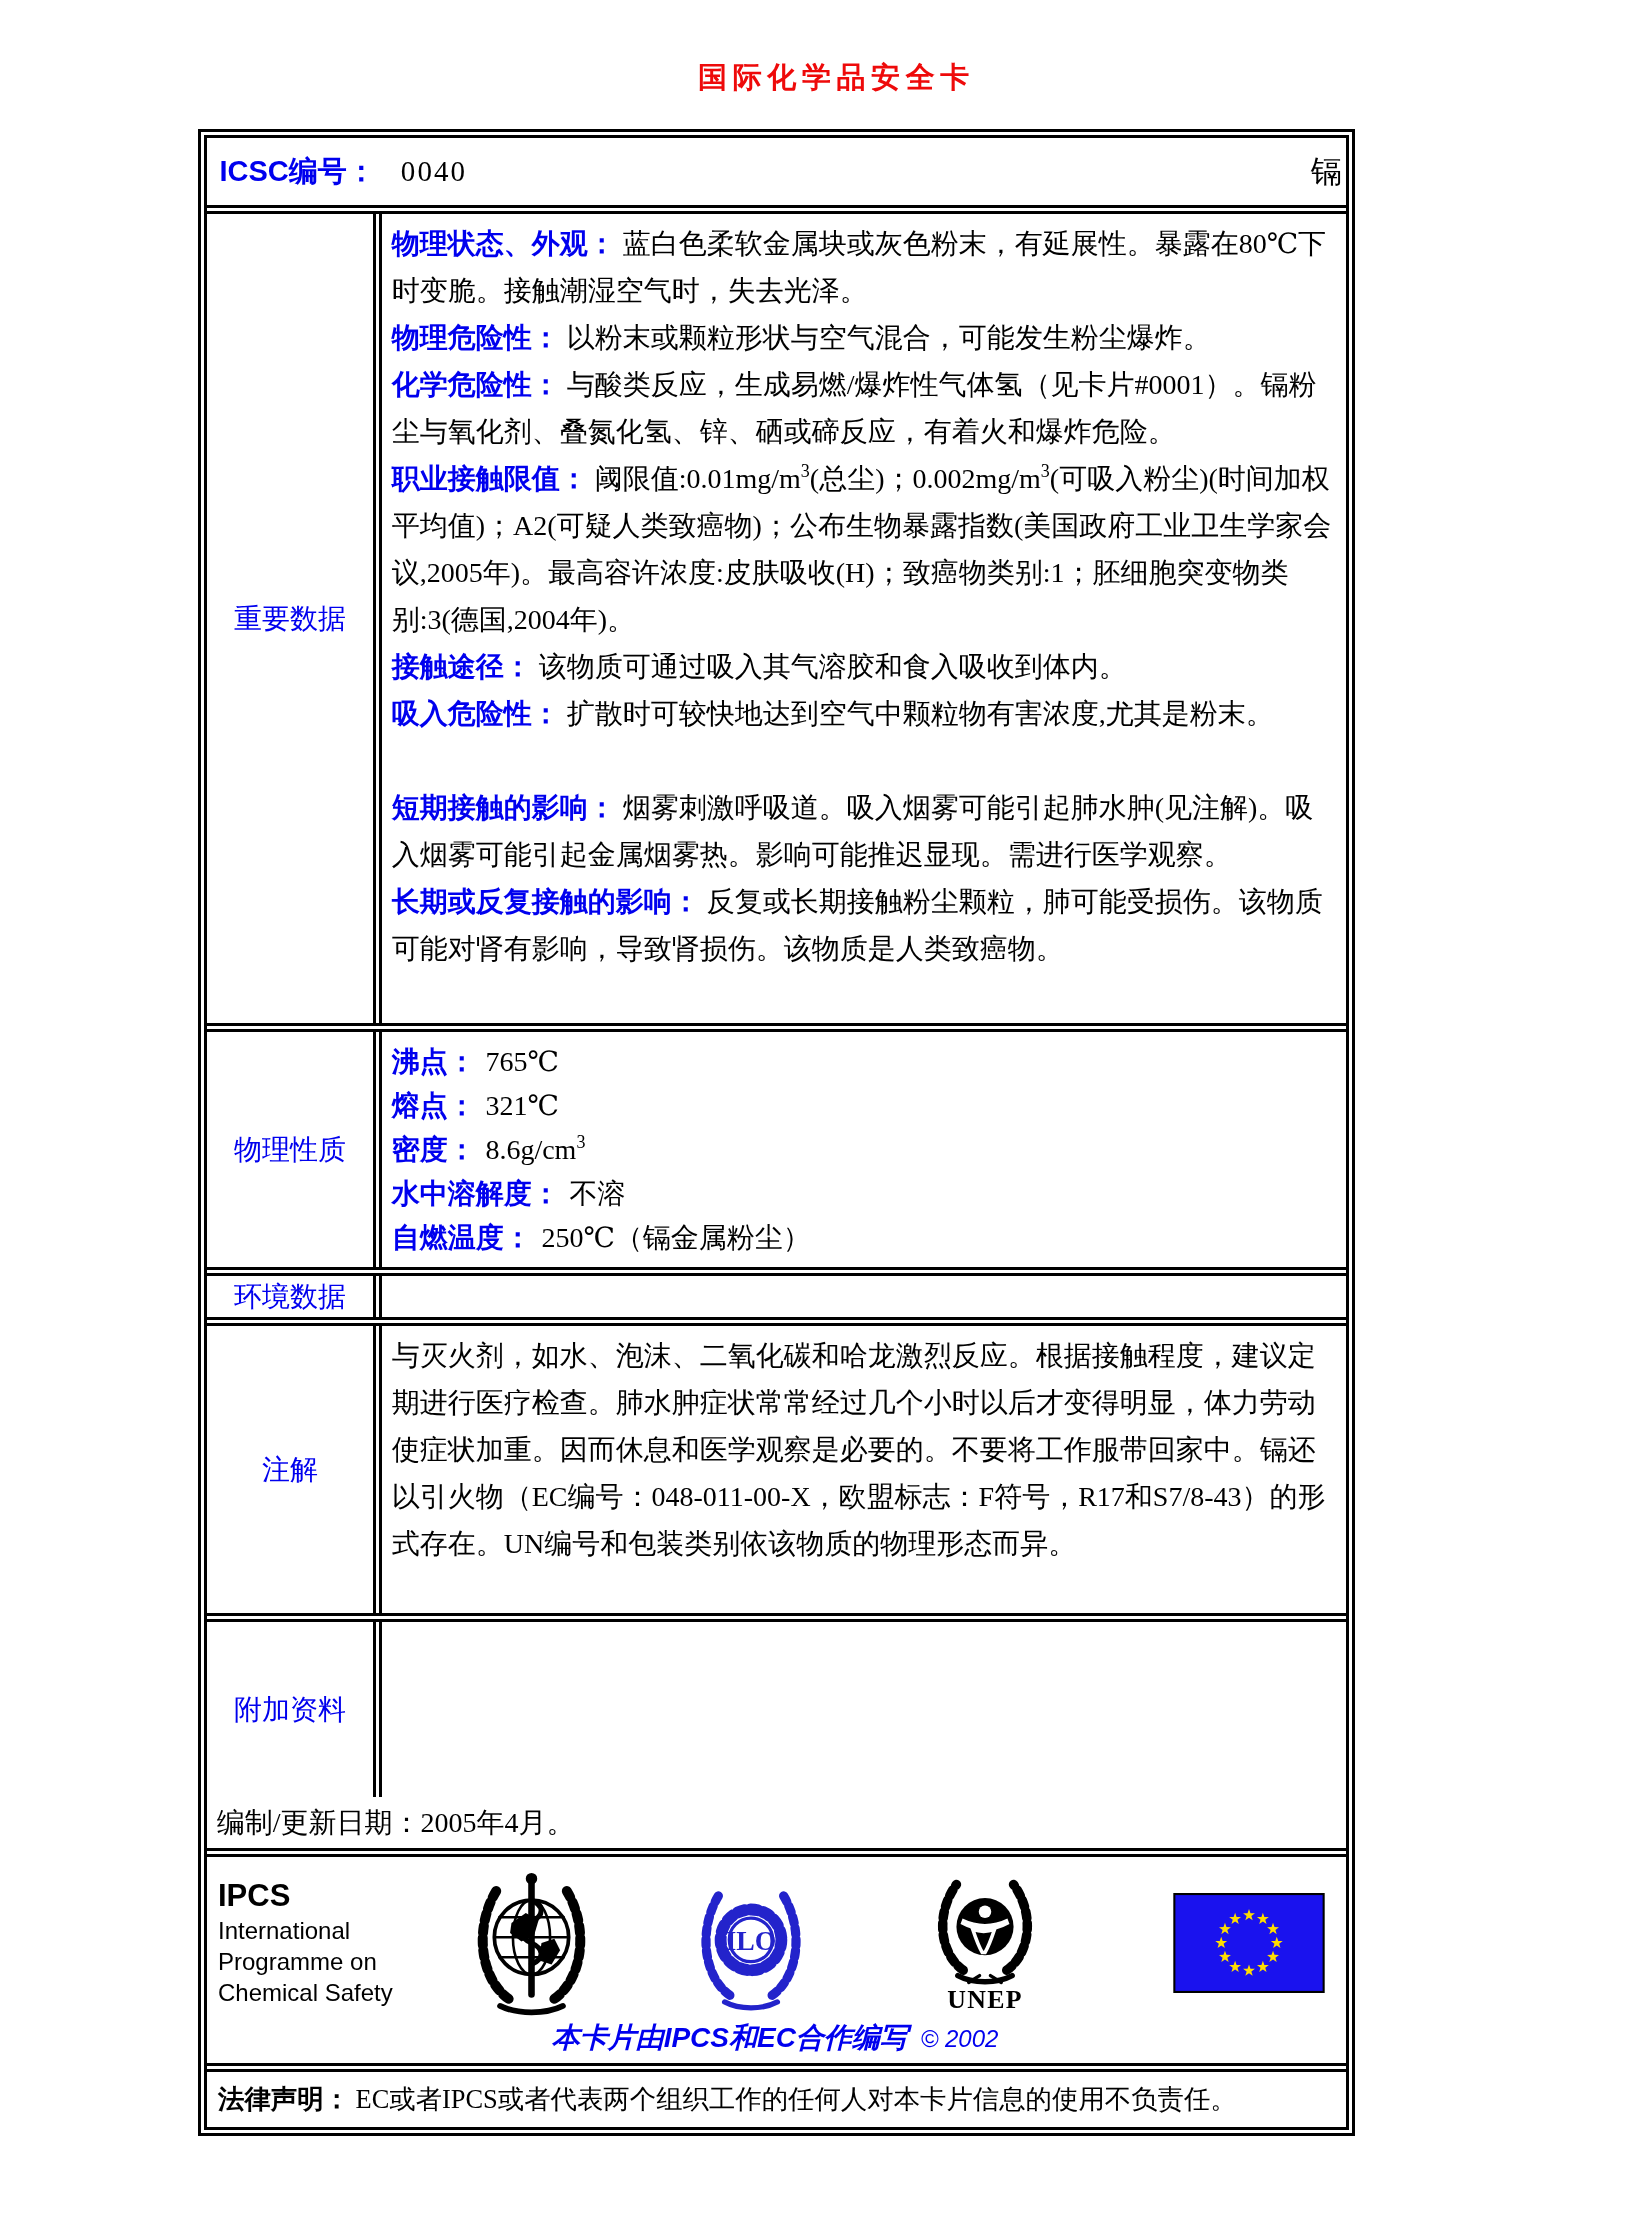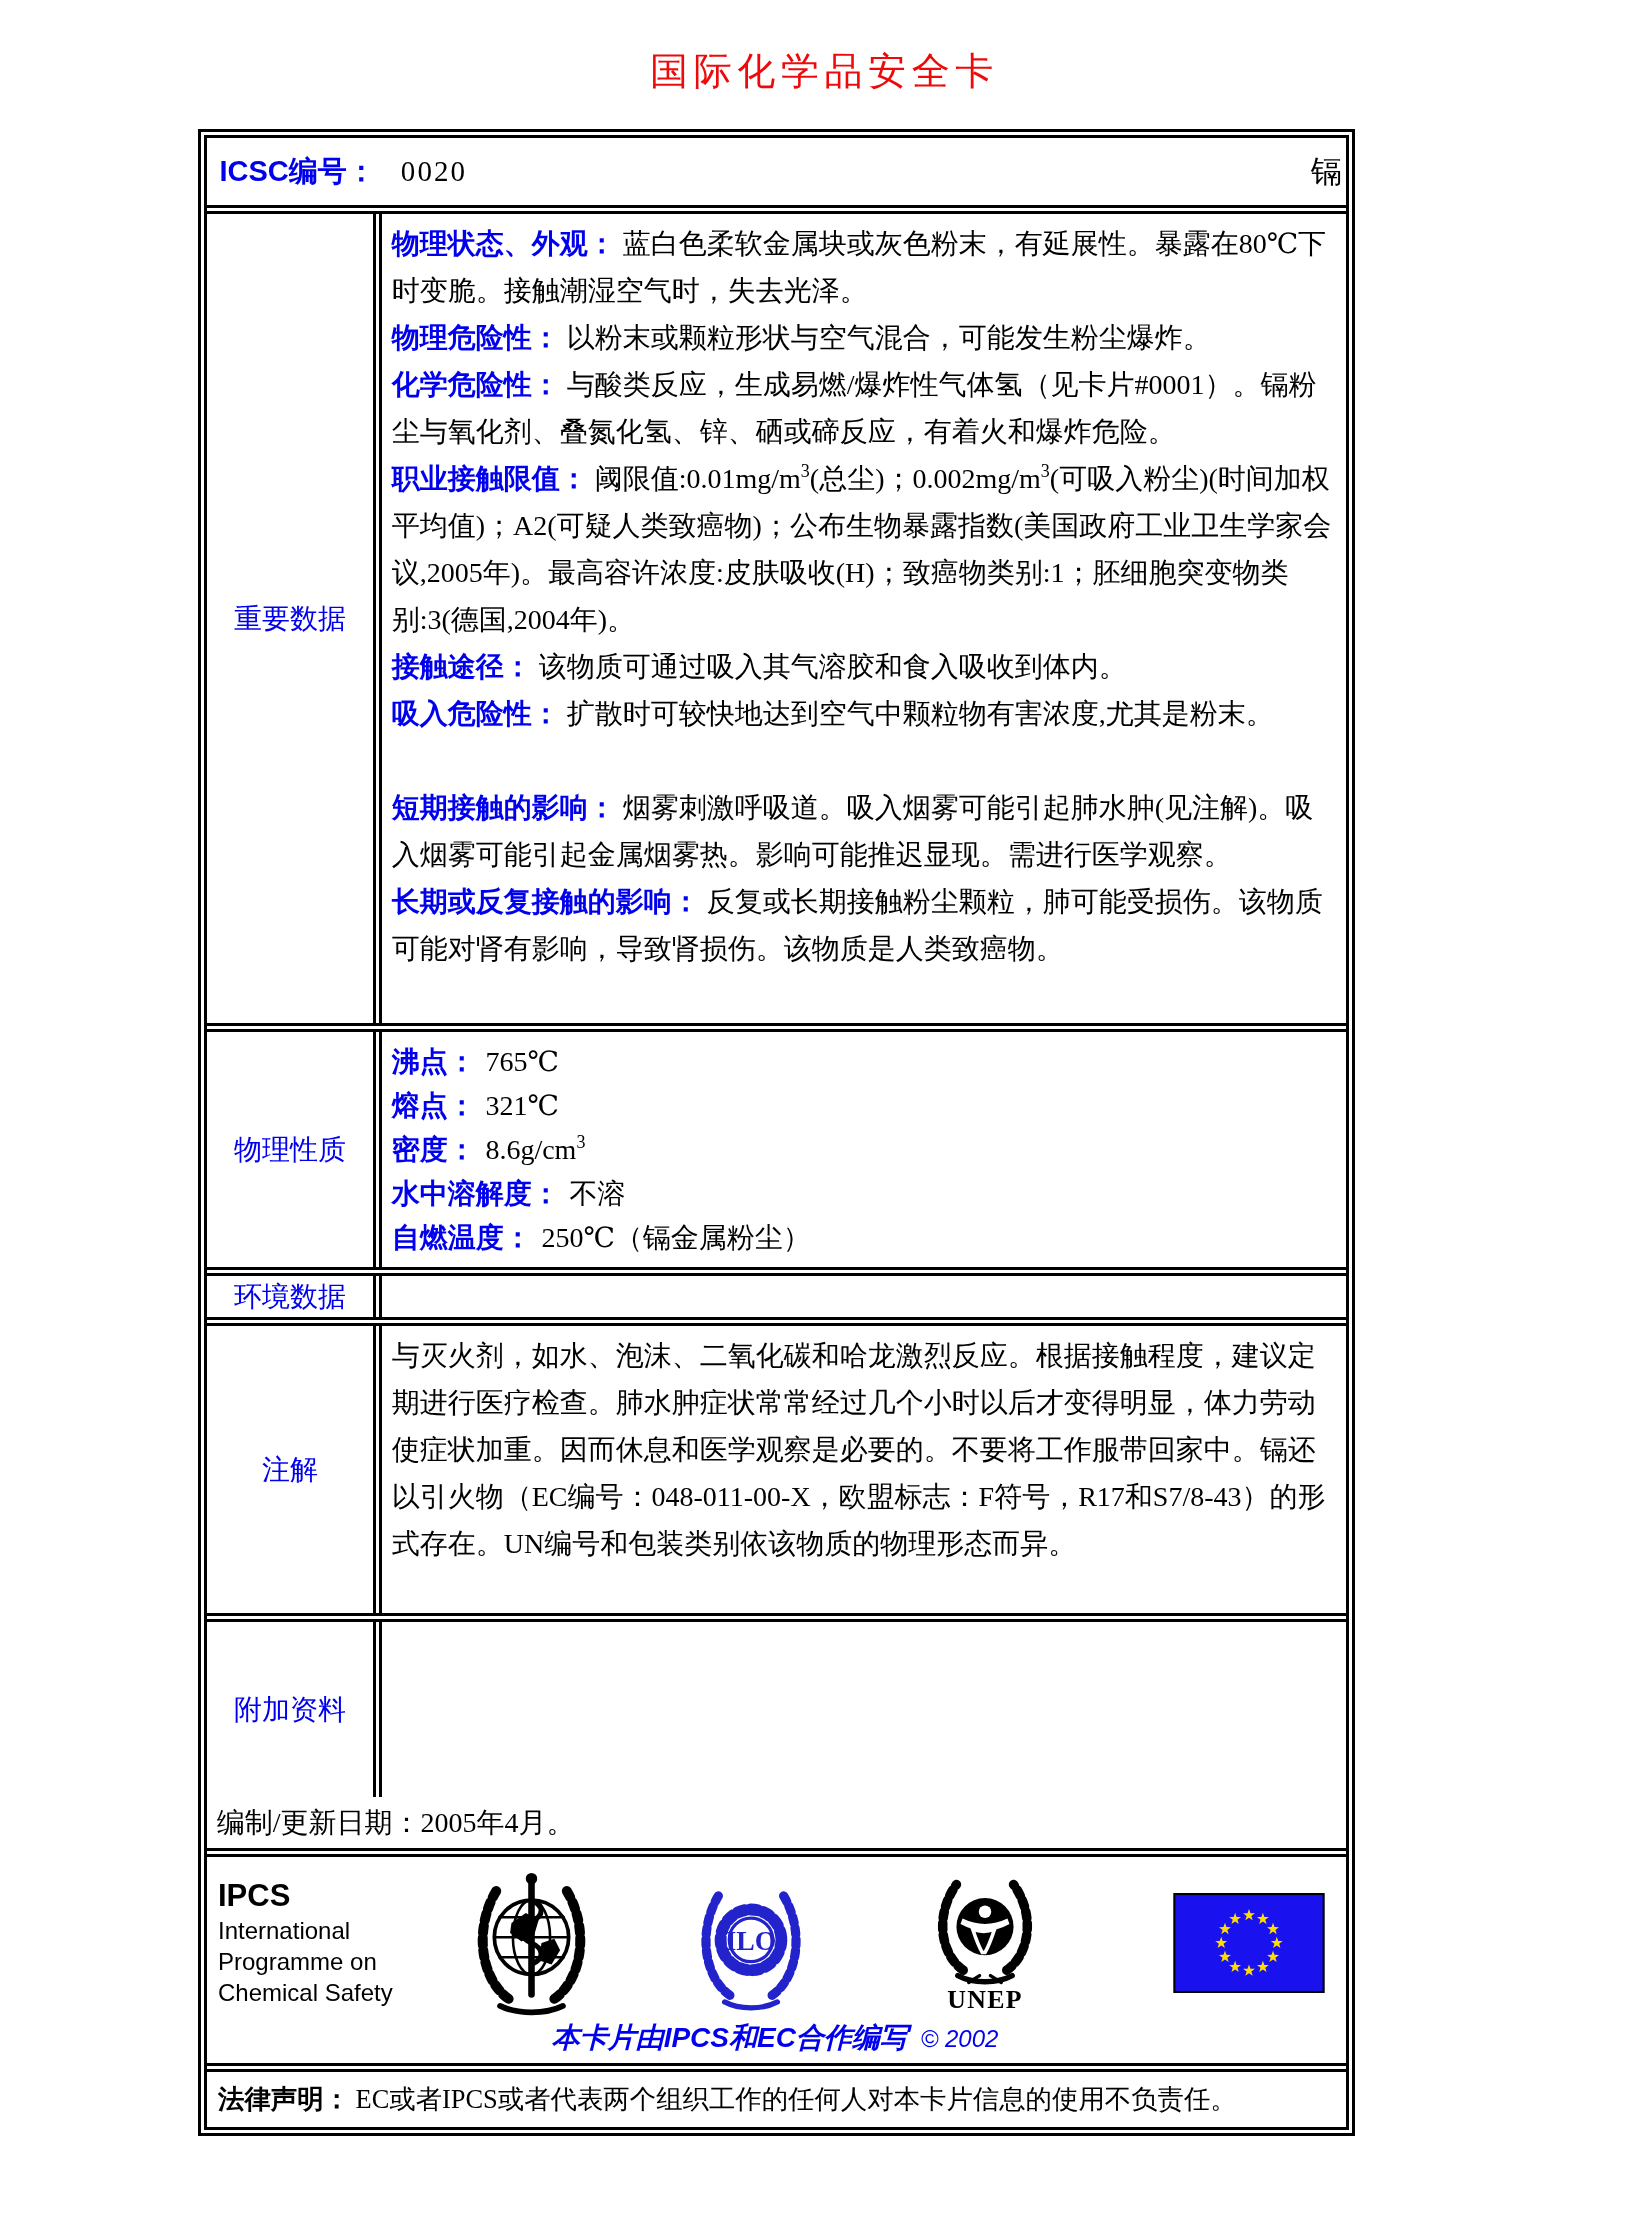--- a/index.html
+++ b/index.html
@@ -2,22 +2,22 @@
 <html style="--title-red: #ee0a0a; --label-blue: #0000ee; --eu-blue: #1a12ee; --star-yellow: #ffdd00; --ilo-blue: #2323cb;font-size:11px"><head>
 <meta charset="utf-8">
 <style>
   html,body{margin:0;padding:0;}
   body{
     width:1651px;height:2239px;background:#ffffff;position:relative;
     font-family:"Liberation Serif","DejaVu Serif",serif;color:#000;
     -webkit-font-smoothing:antialiased;
   }
   .title{
-    position:absolute;top:46px;left:198px;width:1253px;margin:0;
-    text-align:center;font-size:38px;font-weight:normal;
+    position:absolute;top:46px;left:198px;width:1253px;margin:12px;
+    text-align:center;font-size:29px;font-weight:bold;
     color:var(--title-red,#ee0a0a);letter-spacing:5.6px;
     font-family:"Liberation Serif","DejaVu Serif",serif;
   }
   .card{
     position:absolute;top:129px;left:198px;width:1157px;
     border:9px double #000;box-sizing:border-box;background:#fff;
   }
   .row{box-sizing:border-box;background:#fff;}
   .row + .row{border-top:9px double #000;}
 
@@ -90,21 +90,21 @@
 <body>
 
 <div class="page">
 
   <h1 class="title">国际化学品安全卡</h1>
 
   <div class="card">
 
     <div class="row icsc">
       <span class="blab icsc-label">ICSC编号：</span>
-      <span class="icsc-num">0020</span>
+      <span class="icsc-num">0040</span>
       <span class="flexspacer"></span>
       <span class="substance">镉</span>
     </div>
 
     <div class="row sect imp">
       <div class="labcol">
         <span class="seclab">重要数据</span>
       </div>
       <div class="content">
         <div class="para">

